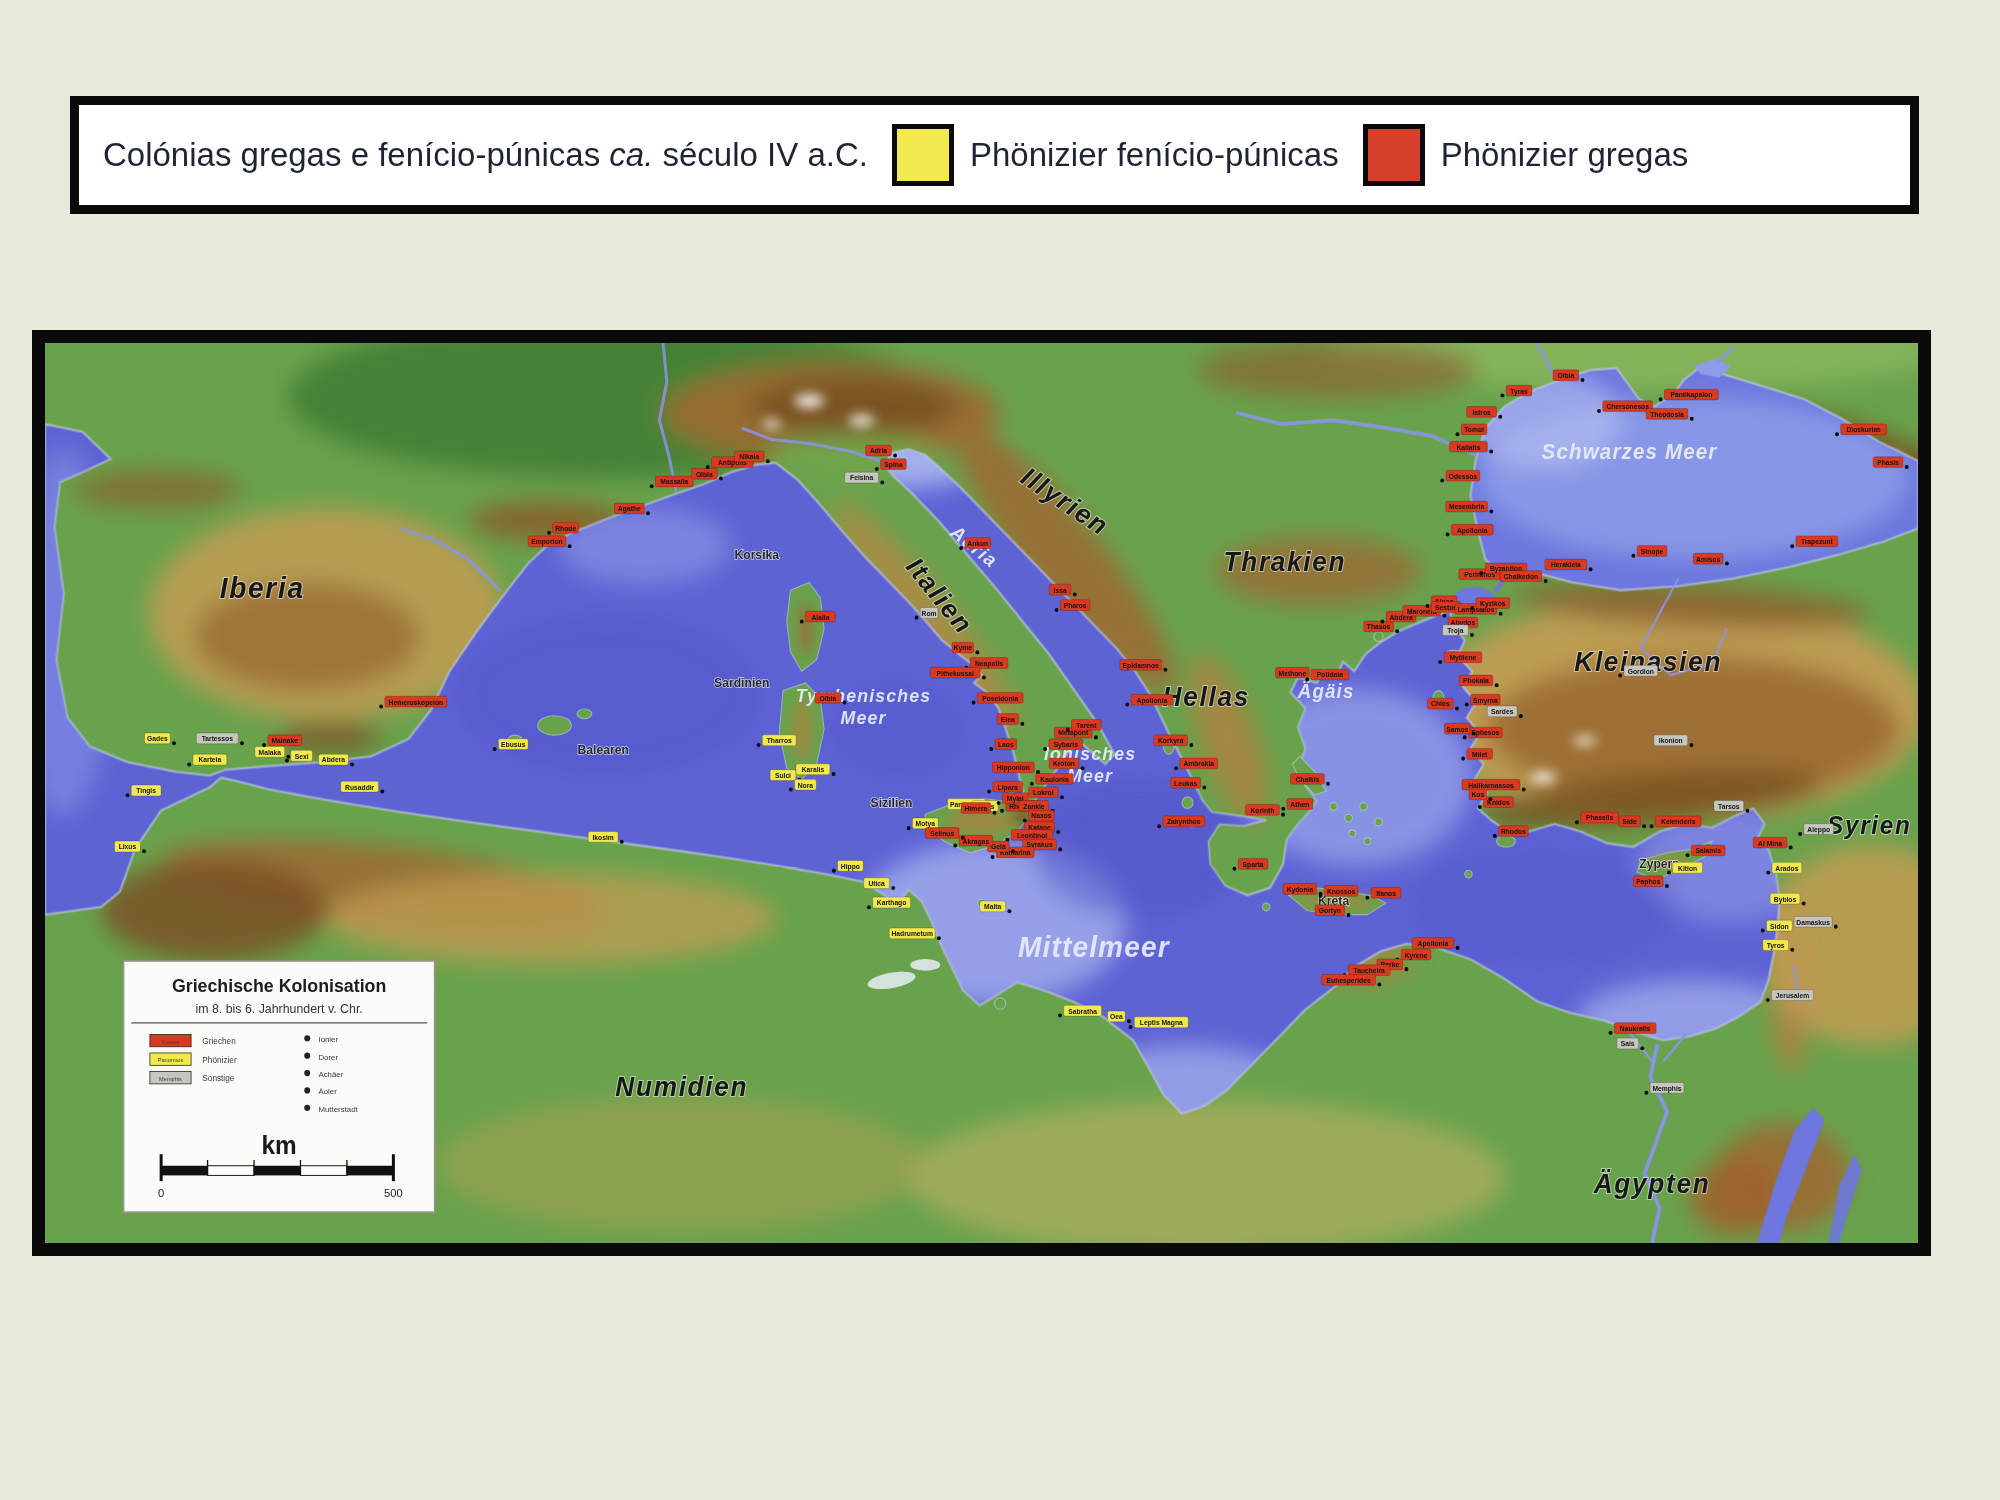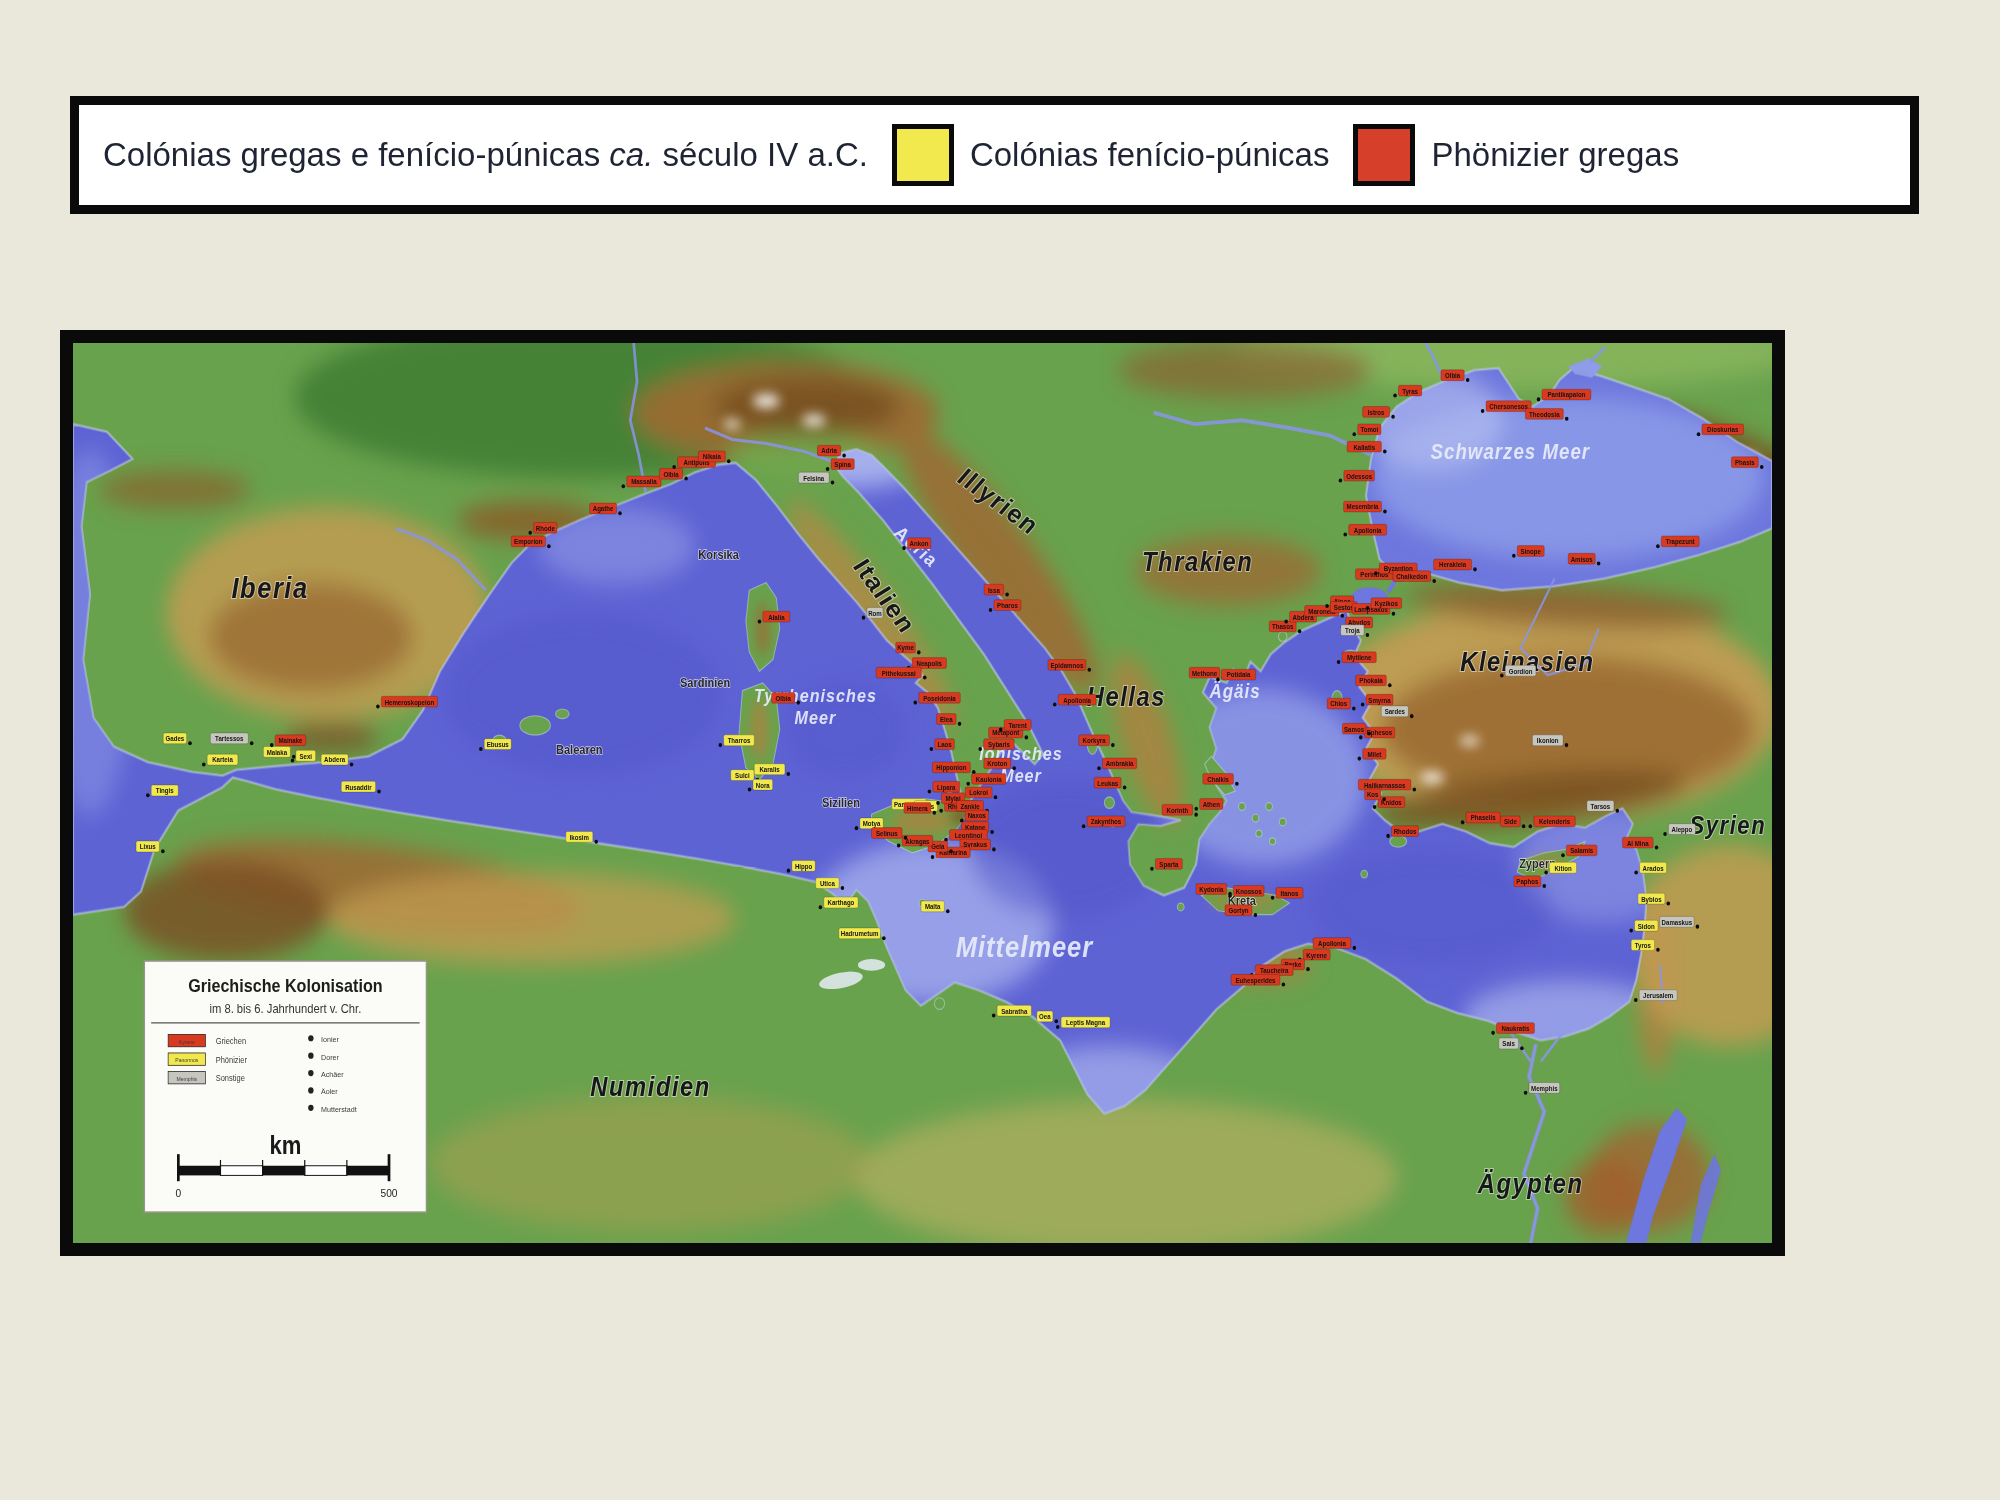--- a/index.html
+++ b/index.html
@@ -16,40 +16,40 @@
     display:flex;align-items:center;padding:0 24px;
     font-size:33px;color:#1e2433;white-space:pre;
   }
   .legend-bar .it{font-style:italic;}
   .swatch{
     width:62px;height:62px;box-sizing:border-box;border:5px solid #0a0a0a;
     margin:0 16px 0 24px;flex:none;
   }
   
   .map-frame{
-    position:absolute;left:32px;top:330px;width:1725px;height:926px;
-    box-sizing:border-box;border:13px solid #0a0a0a;background:#14b8a6;margin-left:28px;
+    position:absolute;left:32px;top:330px;width:1899px;height:926px;
+    box-sizing:border-box;border:13px solid #0a0a0a;background:#14b8a6;
   }
   .map-frame svg{display:block;width:100%;height:100%;}
   svg text{font-family:"Liberation Sans", sans-serif;}
   .sea-txt{fill:#e7ebfa;font-style:italic;font-weight:bold;opacity:.93;letter-spacing:.6px;}
   .region-txt{fill:#17181a;font-style:italic;font-weight:bold;stroke:#ffffff;stroke-width:1;stroke-opacity:.5;paint-order:stroke;letter-spacing:.9px;}
   .island-txt{fill:#26272b;font-weight:bold;stroke:#ffffff;stroke-width:.7;stroke-opacity:.7;paint-order:stroke;}
   .colony-txt{fill:#141414;font-weight:bold;}
   .inset-title{fill:#1d1d1d;font-weight:bold;}
   .inset-sub{fill:#333;}
   .inset-small{fill:#3a3a3a;}
 </style>
 </head>
 <body>
 
 <div class="legend-bar">
   <span>Colónias gregas e fenício-púnicas </span><span class="it">ca.</span><span> século IV a.C.</span>
   <span class="swatch" style="background:#f2e94e"></span>
-  <span>Colónias fenício-púnicas</span>
+  <span>Phönizier fenício-púnicas</span>
   <span class="swatch" style="background:#d6402a"></span>
   <span>Phönizier gregas</span>
 </div>
 
 <div class="map-frame">
 <svg viewBox="0 0 1000 466" preserveAspectRatio="none">
   <defs>
     <filter id="b4" x="-50%" y="-50%" width="200%" height="200%">
           <feGaussianBlur stdDeviation="3"></feGaussianBlur>
         </filter>

